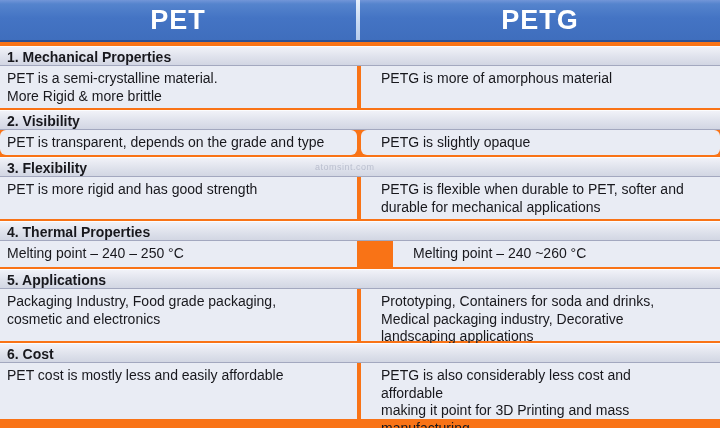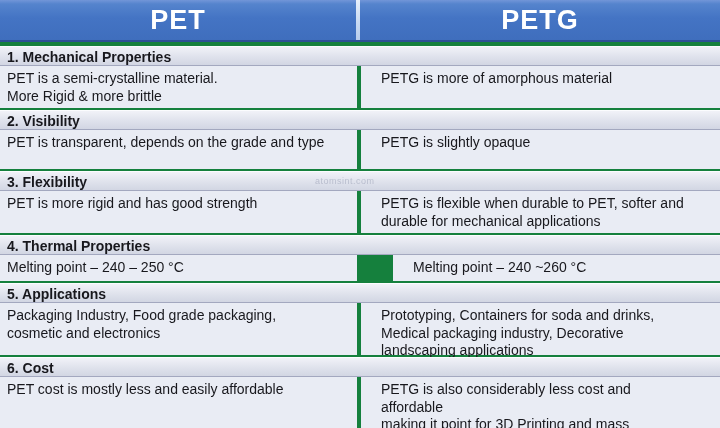--- a/index.html
+++ b/index.html
@@ -1,21 +1,21 @@
 <!DOCTYPE html>
 <html style="--header-blue: #4474c4; --header-blue-dark: #2c5095; --header-divider: #c7d9f2; --header-text: #ffffff; --section-bg: #f1f2f8; --section-bg-dark: #d2d6e3; --section-border: #a3a8bf; --row-bg: #e9ecf4; --text: #18181d; --watermark: #9aa0b5;"><head>
 <meta charset="utf-8">
 <style>
   html, body { margin: 0; padding: 0; background: #ffffff; }
   .canvas {
     position: relative;
     width: 720px;
     height: 428px;
     overflow: hidden;
-    background: #15803d;
+    background: #f97316;
     font-family: "Liberation Sans", "DejaVu Sans", sans-serif;
     color: var(--text, #18181d);
   }
 
   
   .header-row {
     display: flex;
     height: 42px;
     border-bottom: 2px solid var(--header-blue-dark, #2c5095);
     box-sizing: border-box;
@@ -62,21 +62,21 @@
     font-size: 14px;
     line-height: 17.5px;
     white-space: pre-line;
     box-sizing: border-box;
   }
   .cell.left  { width: 357px; padding: 4px 4px 0 7px; }
   .col-gap    { width: 4px; }
   .cell.right { flex: 1; padding: 4px 24px 0 20px; }
 
   .r1 { height: 42px; }
-  .r2 { height: 39px; }
+  .r2 { height: 25px; border-radius: 6px; }
   .r3 { height: 42px; }
   .r4 { height: 26px; gap: 16px; }
   .r5 { height: 52px; }
   .r6 { height: 56px; justify-content: center; }
 
   .watermark {
     position: absolute;
     left: 315px;
     top: 50%;
     transform: translateY(-50%);

